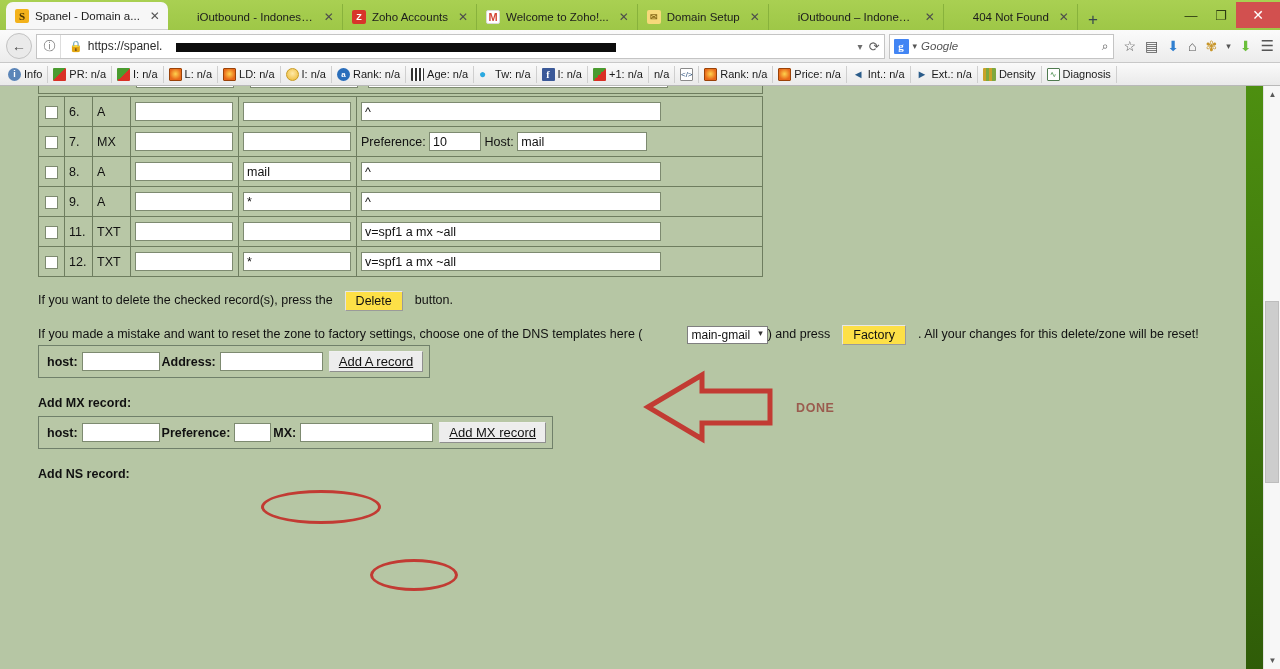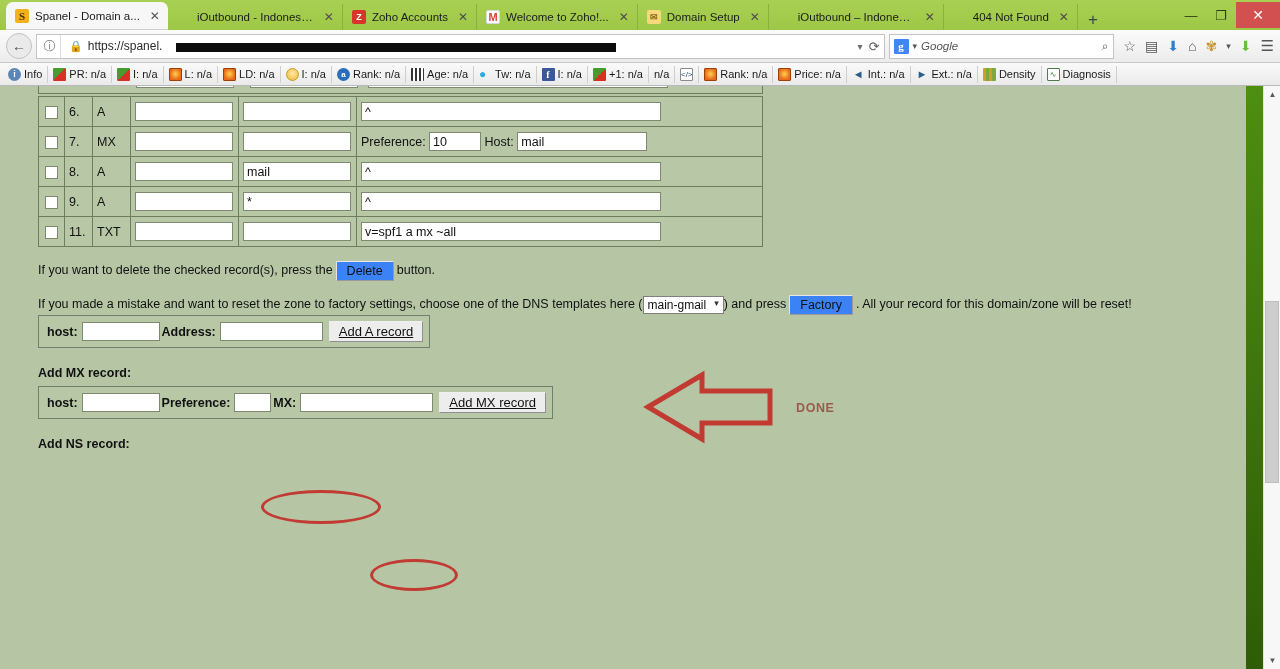--- a/index.html
+++ b/index.html
@@ -177,30 +177,31 @@
   .ipt-pref { width:52px; }
   .ipt-mxhost { width:130px; }
   .lbl { font-size:12.5px; color:#111; vertical-align:middle; }
   .chk { width:13px;height:13px;background:#fff;border:1px solid #7d8a70;display:inline-block;
          vertical-align:middle; }
 
   .partialrow { margin-left:38px; width:725px; height:10px; position:relative; overflow:hidden; }
 
   .note { margin:0 0 0 38px; font-size:12.5px; color:#111; padding-top:14px; }
   .note .btn {
-    display:inline-block; background:#3b82f6;
+    display:inline-block; background:#fde047;
     border:1px solid #9a9a9a;
     border-top-color:#e8e8e8; border-left-color:#e4e4e4;
-    padding:2px 10px; font-size:12.5px; color:#111; margin:0 3px;
+    padding:2px 10px; font-size:12.5px; color:#111; margin:0 12px;
     vertical-align:middle;
   }
   .sel {
     display:inline-block; background:#fff; border:1px solid #7f7f7f;
     padding:1px 4px; font-size:12px; color:#111; vertical-align:middle;
     min-width:80px;
+    margin-left:44px;
   }
   .sel .arr { float:right; font-size:9px; padding-left:8px; color:#333; }
 
   .sechead { margin:18px 0 6px 38px; font-size:12.5px; font-weight:bold; color:#111; }
   .formbox {
     margin-left:38px; display:inline-flex; align-items:center; gap:0;
     border:1px solid #70806a; background:#b8c7a6; padding:5px 6px;
   }
   .formbox .flbl { font-size:12.5px; color:#111; font-weight:bold; padding:0 4px 0 2px; }
   .fipt { background:#fff; border:1px solid #7d8a70; height:19px; display:inline-block; }
@@ -445,33 +446,41 @@
 
           <tr>
             <td class="c-chk"><span class="chk"></span></td>
             <td class="c-num">11.</td>
             <td class="c-type">TXT</td>
             <td class="c-ttl"><span class="ipt ipt-ttl"></span></td>
             <td class="c-host"><span class="ipt ipt-host"></span></td>
             <td class="c-data"><span class="ipt ipt-data-wide">v=spf1 a mx ~all</span></td>
           </tr>
 
+          <tr>
+            <td class="c-chk"><span class="chk"></span></td>
+            <td class="c-num">12.</td>
+            <td class="c-type">TXT</td>
+            <td class="c-ttl"><span class="ipt ipt-ttl"></span></td>
+            <td class="c-host"><span class="ipt ipt-host">*</span></td>
+            <td class="c-data"><span class="ipt ipt-data-wide">v=spf1 a mx ~all</span></td>
+          </tr>
 
         </tbody>
       </table>
 
       
 
       <div class="note">
         <span>If you want to delete the checked record(s), press the</span><span class="btn">Delete</span><span>button.</span>
       </div>
 
 
       <div class="note">
-        <span>If you made a mistake and want to reset the zone to factory settings, choose one of the DNS templates here (</span><span class="sel"><span>main-gmail</span><span class="arr">▾</span></span><span>) and press</span><span class="btn">Factory</span><span>. All your record for this domain/zone will be reset!</span>
+        <span>If you made a mistake and want to reset the zone to factory settings, choose one of the DNS templates here (</span><span class="sel"><span>main-gmail</span><span class="arr">▾</span></span><span>) and press</span><span class="btn">Factory</span><span>. All your changes for this delete/zone will be reset!</span>
       </div>
 
 
       
       <div class="formbox">
         <span class="flbl">host:</span>
         <span class="fipt" style="width:78px;"></span>
         <span class="flbl">Address:</span>
         <span class="fipt" style="width:103px;"></span>
         <span class="fbtn">Add A record</span>

